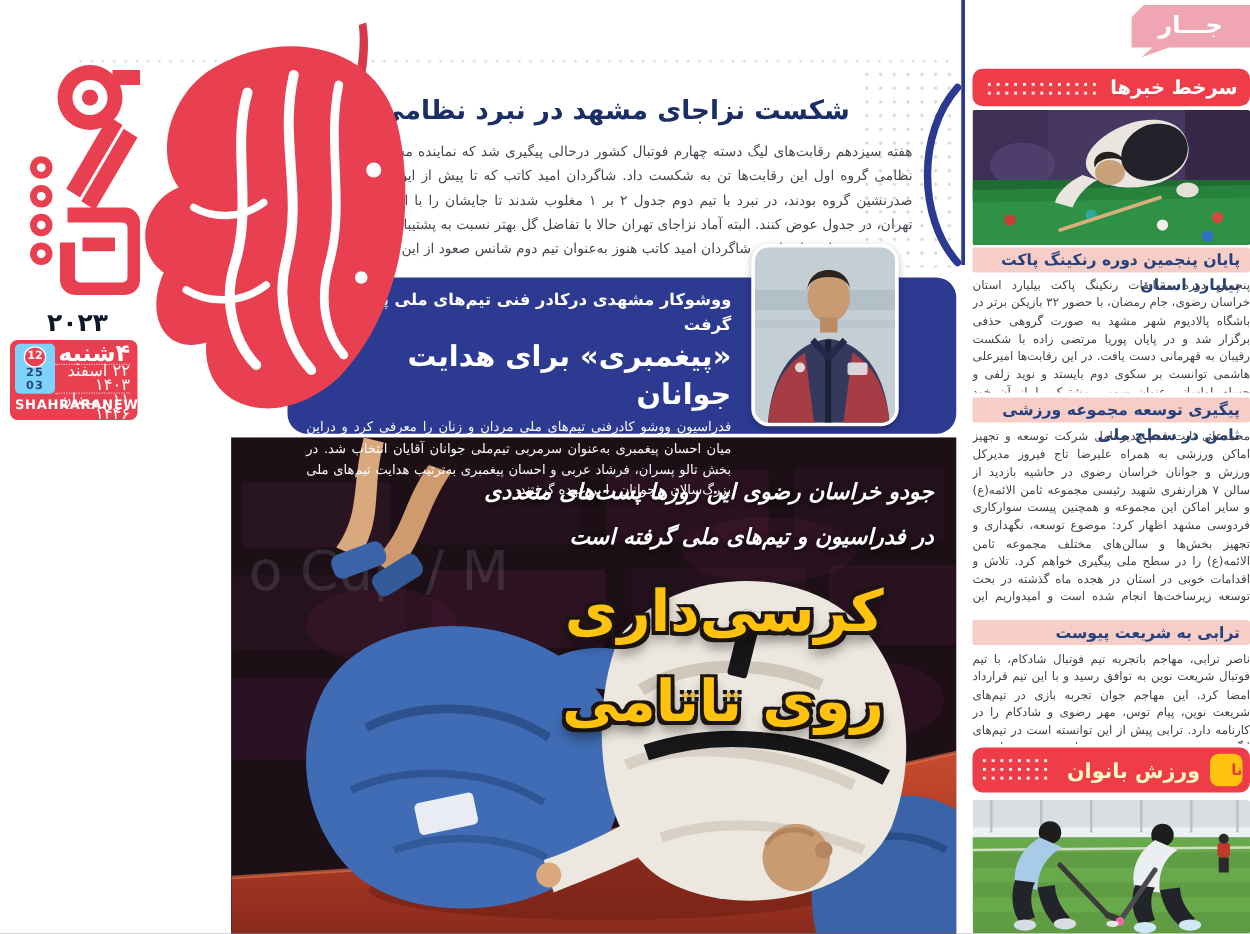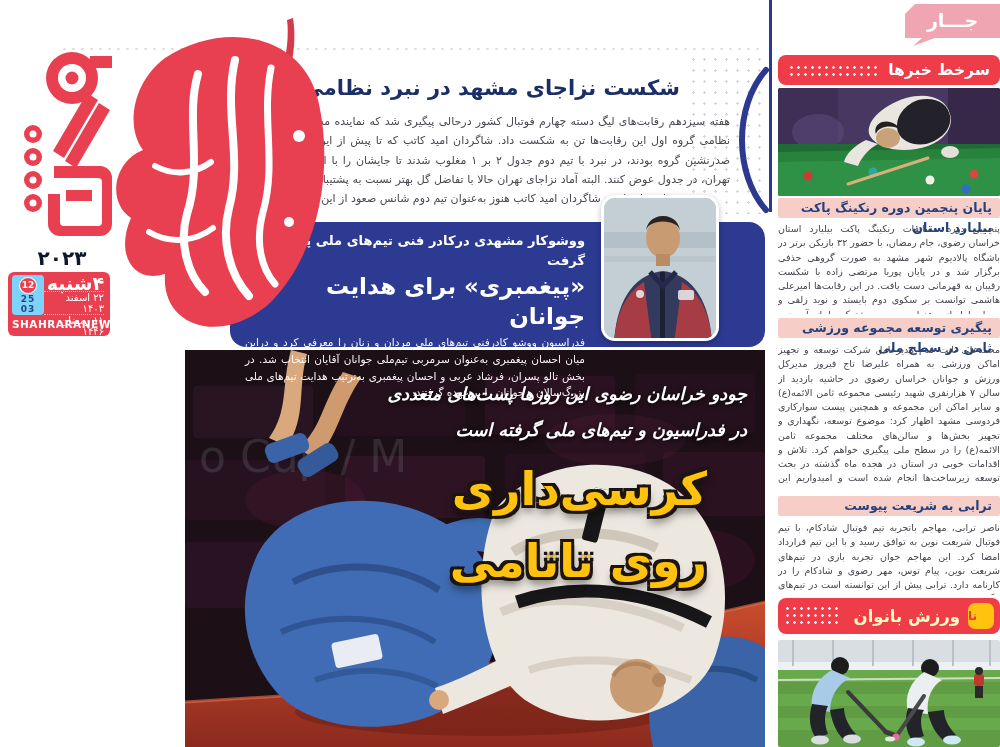--- a/index.html
+++ b/index.html
@@ -29,21 +29,21 @@
   .date-box{left:8px;top:272px;width:102px;height:64px;background:#e84050;border-radius:6px;
     padding:3px 4px;color:#fff;z-index:4;}
   .date-row{display:flex;direction:ltr;height:40px;}
   .day-chip{width:32px;height:40px;background:#7dd3fc;border-radius:4px;display:flex;
     flex-direction:column;align-items:center;justify-content:space-between;padding:2px 16px;}
   .day-circle{width:18px;height:18px;border-radius:50%;background:#e84050;border:1.5px solid #fff;
     color:#fff;font-size:9px;font-weight:bold;line-height:15px;text-align:center;}
   .day-nums{color:#27457e;font-size:9px;font-weight:bold;letter-spacing:1px;}
   .date-right{flex:1;padding-right:2px;text-align:right;}
   .weekday{font-size:19px;font-weight:bold;line-height:16px;}
-  .mini-date{font-size:10px;line-height:11px;border-top:1px dotted rgba(255,255,255,.6);}
+  .mini-date{font-size:13px;line-height:11px;border-top:1px dotted rgba(255,255,255,.6);}
   .site-url{font-size:10.5px;font-weight:bold;text-align:center;letter-spacing:.5px;
     line-height:18px;font-family:"DejaVu Sans",sans-serif;}
 
   
   .bracket{left:726px;top:66px;width:44px;height:148px;}
   .top-headline{left:230px;top:76px;width:500px;text-align:center;color:#1b2f66;
     font-size:21px;font-weight:bold;}
   .top-body{left:232px;top:112px;width:498px;height:96px;overflow:hidden;color:#474750;
     font-size:11px;line-height:1.75;text-align:justify;text-align-last:center;}
 
@@ -78,21 +78,21 @@
   .sb-bar{position:absolute;left:0;width:222px;height:20px;background:#f7cdc8;color:#24417d;
     font-weight:bold;font-size:12.5px;line-height:20px;padding:0 8px;text-align:right;border-radius:2px;}
   .sb-body{position:absolute;left:0;width:222px;overflow:hidden;color:#43434c;font-size:9.5px;
     line-height:1.5;text-align:justify;text-align-last:right;}
   .women-banner{position:absolute;left:0;top:598px;width:222px;height:36px;background:#ee3d49;
     border-radius:8px;display:flex;flex-direction:row;align-items:center;padding:0 6px;}
   .women-dots{flex:1;height:22px;margin-right:6px;
     background:radial-gradient(circle,rgba(255,255,255,.9) 1.2px,transparent 1.5px);background-size:7px 7px;}
   .women-label{color:#fef9c3;font-weight:bold;font-size:16.5px;margin:0 8px;}
   .women-badge{width:26px;height:26px;background:#ffc20e;border-radius:7px;color:#e03a45;
-    font-weight:bold;font-size:12px;text-align:left;line-height:26px;}
+    font-weight:bold;font-size:12px;text-align:right;line-height:26px;}
 </style>
 </head>
 <body>
 
 <div class="page">
 
   <div class="abs top-dotline"></div>
   <div class="abs dot-grid"></div>
   <div class="abs divider"></div>
 

